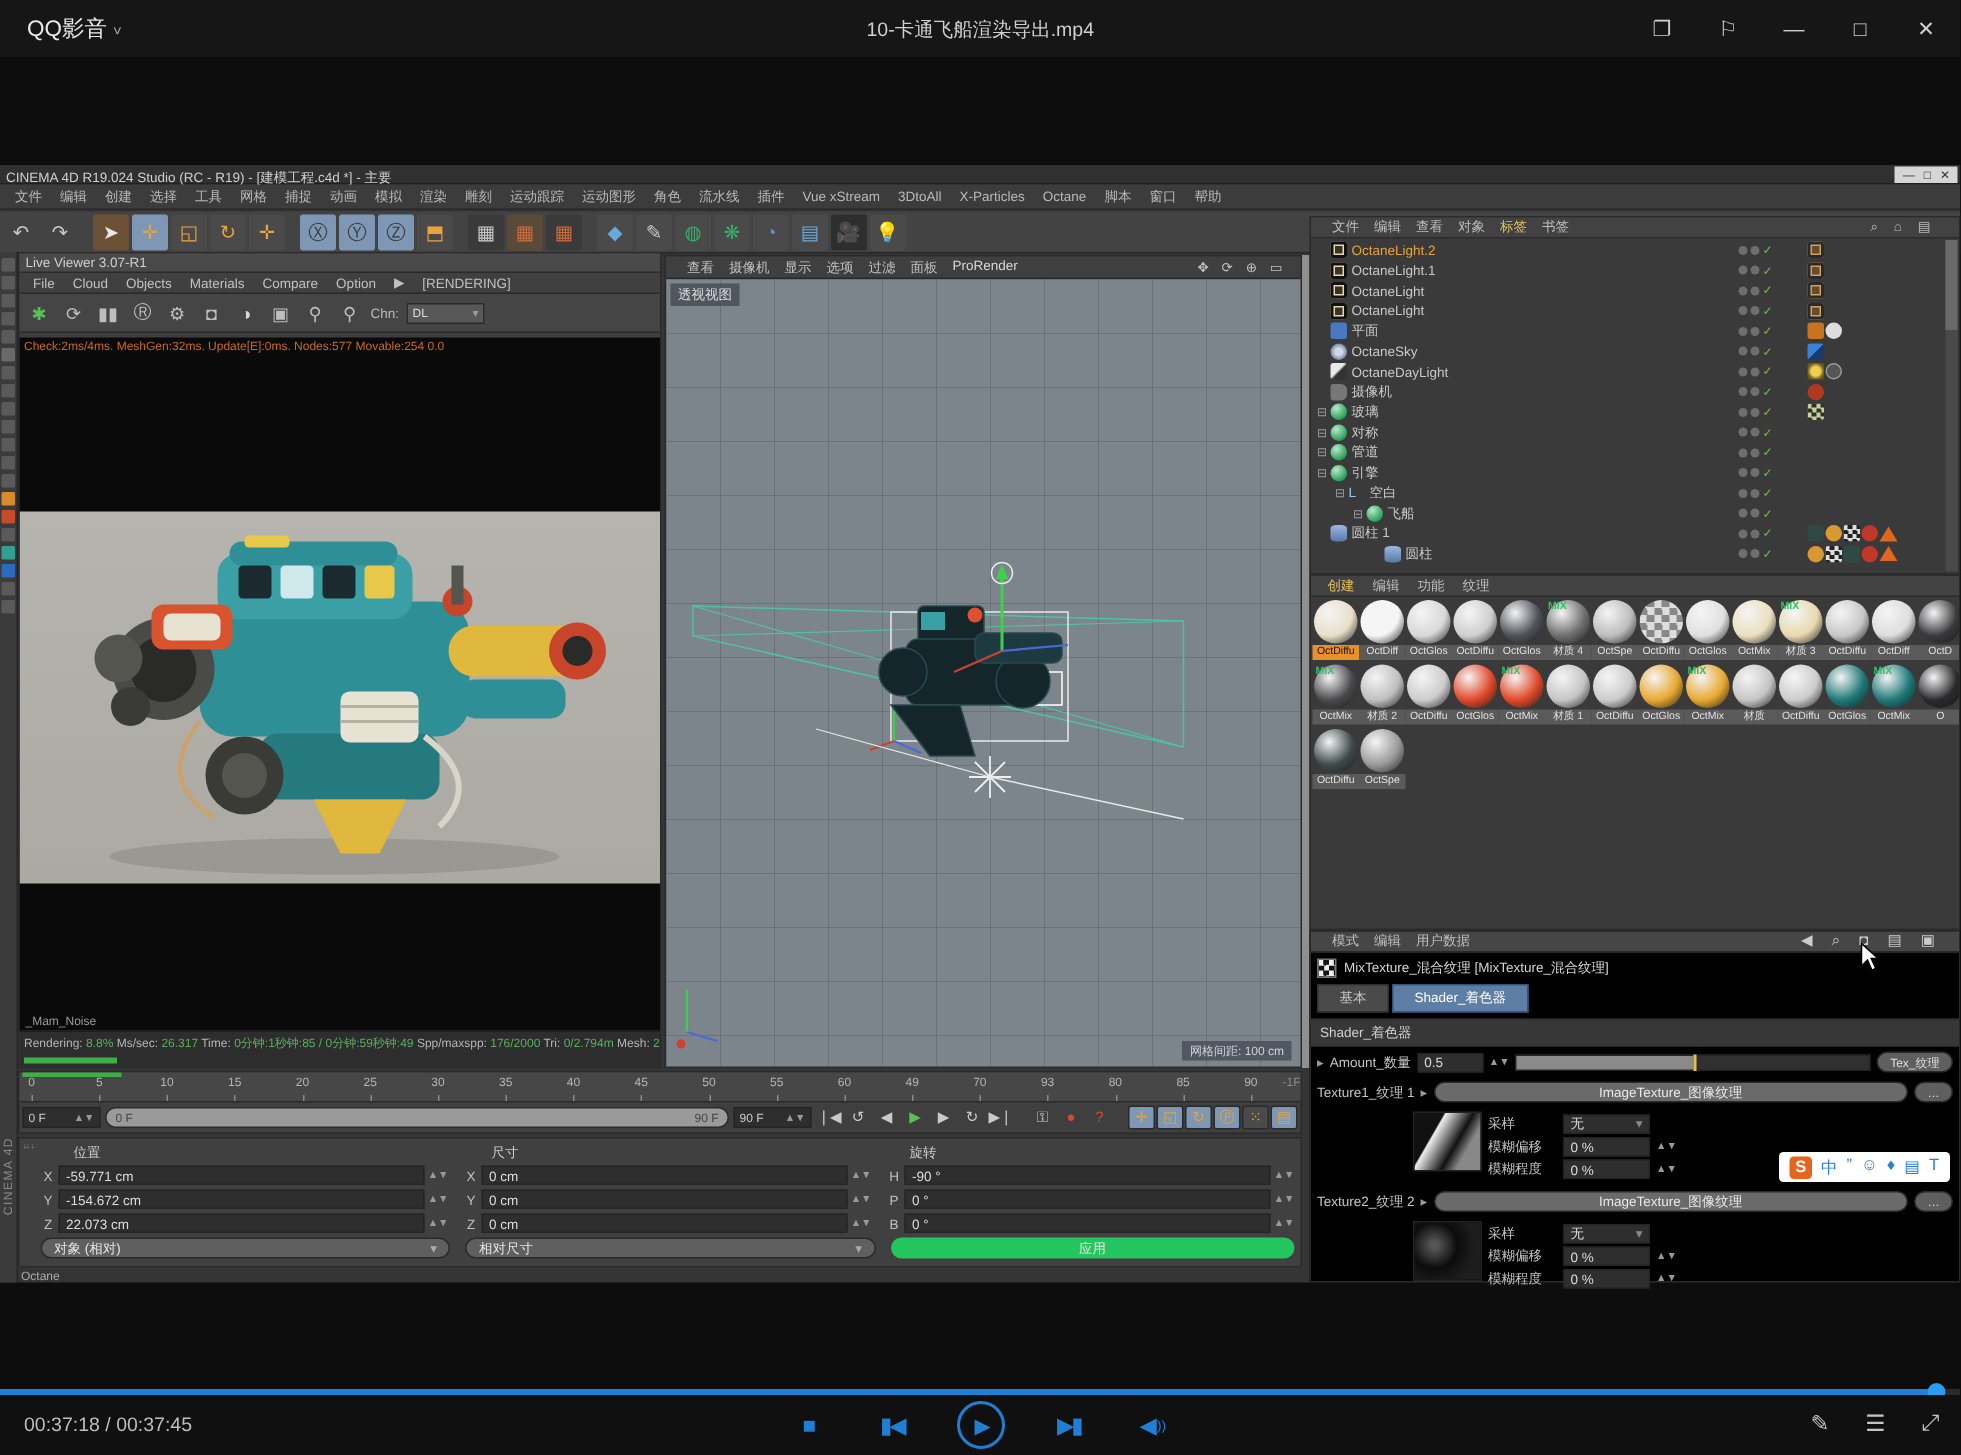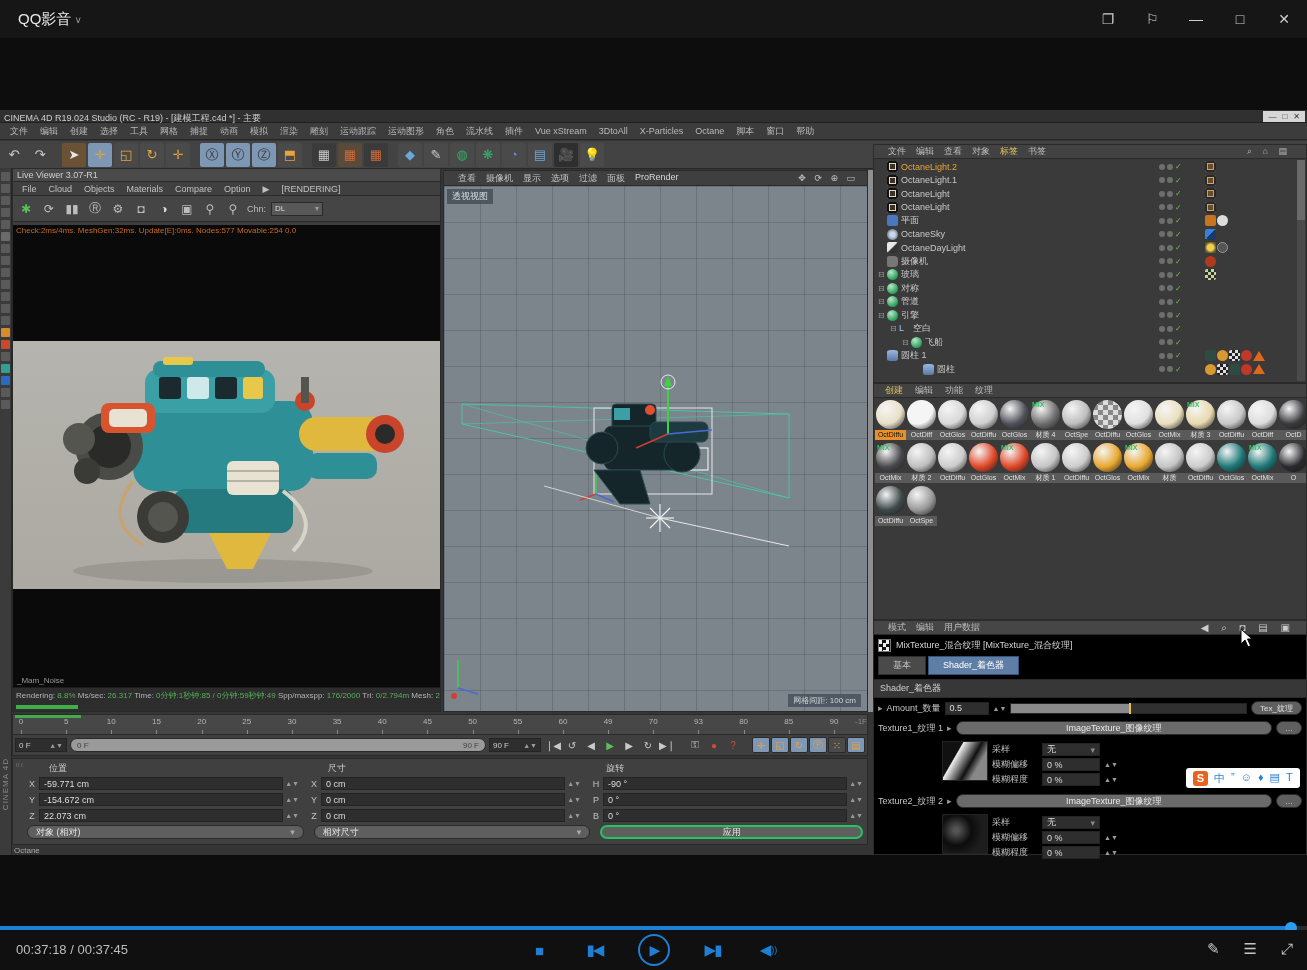--- a/index.html
+++ b/index.html
@@ -153,39 +153,40 @@
   .coord { position:absolute; left:12px; top:648px; width:856px; height:87px; background:#404040; border:1px solid #2a2a2a; padding:2px 4px 0 14px; }
   .coord-grip { position:absolute; left:2px; top:4px; width:8px; height:60px; color:#7a7a7a; font-size:7px; line-height:4px; overflow:hidden; }
   .coord-heads { display:flex; }
   .coord-heads div { flex:1; font-size:9px; color:#cccccc; padding:1px 0 2px 22px; }
   .crow { display:flex; gap:10px; margin-bottom:3px; }
   .cgroup { flex:1; display:flex; align-items:center; gap:2px; }
   .cgroup .axl { width:10px; font-size:9px; color:#c0c0c0; text-align:center; }
   .cgroup .fld { flex:1; }
   .coord-bottom { display:flex; gap:10px; margin-top:2px; }
   .dd { flex:1; height:14px; background:#5f5f5f; border:1px solid #2a2a2a; border-radius:7px; color:#e5e5e5; font-size:9px; display:flex; align-items:center; padding:0 8px; justify-content:space-between; }
-  .applyb { flex:1; height:14px; background:#5f5f5f; border:2px solid #22c55e; border-radius:7px; color:#e5e5e5; font-size:9px; display:flex; align-items:center; justify-content:center; }
+  .applyb { flex:1; height:14px; background:#5f5f5f; border:7px solid #22c55e; border-radius:7px; color:#e5e5e5; font-size:9px; display:flex; align-items:center; justify-content:center; }
 
   .c4d-status { position:absolute; left:14px; top:736px; font-size:8px; color:#aaaaaa; }
   .c4d-side-label { position:absolute; left:1px; top:648px; writing-mode:vertical-rl; transform:rotate(180deg); font-size:8px; color:#8a8a8a; letter-spacing:1px; }
 
   
   .ime { position:absolute; left:1186px; top:768px; height:20px; background:#fff; border-radius:3px; display:flex; align-items:center; gap:6px; padding:0 7px; box-shadow:0 1px 3px rgba(0,0,0,.6); }
   .ime .slogo { width:15px; height:15px; background:#e8641e; color:#fff; border-radius:3px; font-size:11px; font-weight:bold; display:flex; align-items:center; justify-content:center; }
   .ime span { color:#2a7fd4; font-size:11px; }
 
   .cursor { position:absolute; left:1240px; top:628px; z-index:50; }
 </style>
 </head>
 <body>
 
 <div id="stage">
 
   <div class="qq-titlebar">
     <div class="qq-appname"><span>QQ影音</span><span class="caret">˅</span></div>
+    <div class="qq-videotitle">10-卡通飞船渲染导出.mp4</div>
     <div class="qq-winbtns">
       <div class="wbtn">❐</div>
       <div class="wbtn">⚐</div>
       <div class="wbtn">—</div>
       <div class="wbtn">□</div>
       <div class="wbtn">✕</div>
     </div>
   </div>
 
   <div class="c4d">

